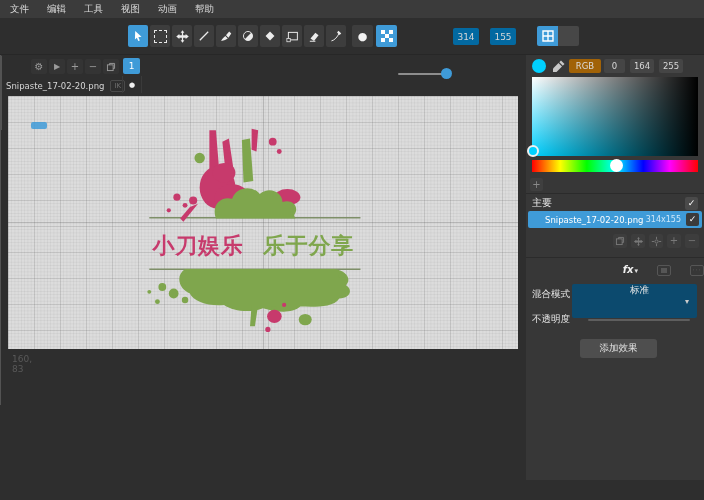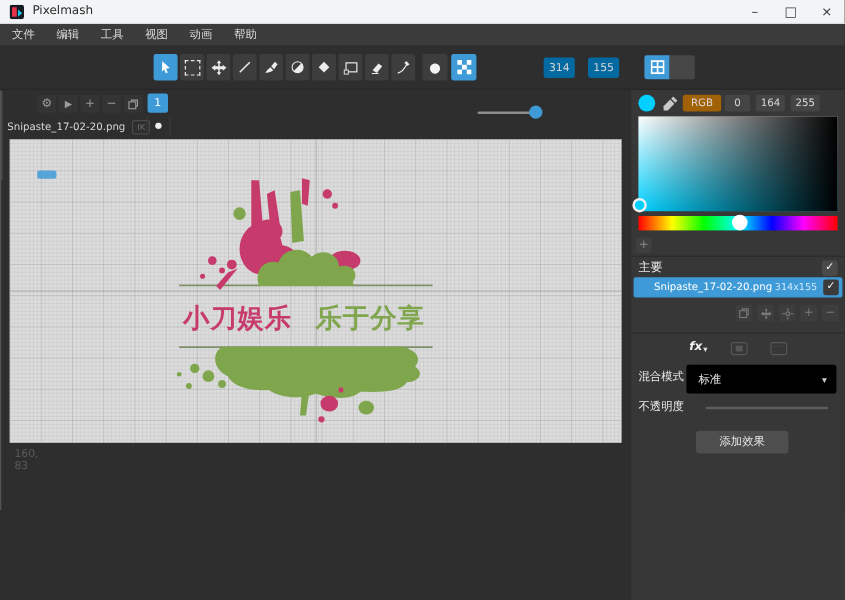--- a/index.html
+++ b/index.html
@@ -112,57 +112,44 @@
   .checkbox{width:13px;height:13px;background:#4a4a4a;border-radius:2px;color:#fff;font-size:9px;
             display:flex;align-items:center;justify-content:center;margin-left:auto;line-height:1;}
   .layer-row{position:absolute;left:2px;right:2px;top:156px;height:17px;background:var(--color-accent);
              border-radius:2px;display:flex;align-items:center;}
   .layer-name{margin-left:17px;font-size:8.5px;color:#ffffff;white-space:nowrap;}
   .layer-size{margin-left:auto;font-size:8px;color:#cfe8fa;}
   .layer-row .checkbox{margin-left:5px;margin-right:3px;background:#3b3b3b;}
   .layer-btns{position:absolute;right:5px;top:179px;display:flex;gap:4px;}
   .mini-btn{width:14px;height:14px;background:#3d3d3d;border-radius:2px;color:#787878;
             display:flex;align-items:center;justify-content:center;font-size:10px;line-height:1;}
-  .fx-tabs{position:absolute;left:0;right:0;top:208px;height:14px;display:flex;justify-content:center;
+  .fx-tabs{position:absolute;left:0;right:0;top:208px;height:14px;display:flex;justify-content:flex-end;
            gap:19px;align-items:center;}
   .fx-tab{display:flex;align-items:flex-end;color:#f2f2f2;}
   .fx-text{font-size:10px;font-weight:bold;font-style:italic;line-height:1;}
   .fx-caret{font-size:7px;margin-left:1px;color:#e0e0e0;}
   .tab-ico{width:14px;height:11px;border:1px solid #565656;border-radius:2px;box-sizing:border-box;
            display:flex;align-items:center;justify-content:center;}
   .tab-ico .inner-sq{width:6px;height:5px;background:#565656;}
   .tab-ico.dots{color:#666;font-size:6px;letter-spacing:1px;line-height:1;}
   .blend-label{position:absolute;left:6px;top:233px;font-size:9.5px;color:#e8e8e8;}
-  .dropdown{position:absolute;left:46px;right:7px;top:229px;height:24px;background:#000000;border-radius:2px;
-            display:flex;align-items:center;}
+  .dropdown{position:absolute;left:46px;right:7px;top:229px;height:34px;background:#0c4a6e;border-radius:2px;
+            display:flex;align-items:center;flex-direction:column;}
   .dropdown-value{margin-left:10px;font-size:9.5px;color:#e8e8e8;}
   .dropdown-caret{margin-left:auto;margin-right:8px;font-size:8px;color:#cccccc;}
   .opacity-label{position:absolute;left:6px;top:258px;font-size:9.5px;color:#e8e8e8;}
   .opacity-track{position:absolute;left:62px;top:264px;width:102px;height:2px;background:#5e5e5e;border-radius:1px;}
   .add-effect-btn{position:absolute;left:54px;top:284px;width:77px;height:19px;background:#4e4e4e;
                   border-radius:3px;color:#e5e5e5;font-size:9.5px;display:flex;align-items:center;justify-content:center;}
 </style>
 </head>
 <body>
 
 <div class="app">
 
-  <div class="titlebar">
-    <svg class="app-icon" viewBox="0 0 12 12">
-      <rect x="0" y="0" width="12" height="12" rx="2" fill="#141a21"></rect>
-      <polygon points="2,2 6,2 6,10 2,10" fill="#e8324a"></polygon>
-      <polygon points="7,4 10.5,7 7,10" fill="#19c6ea"></polygon>
-    </svg>
-    <span class="title-text">Pixelmash</span>
-    <div class="win-controls">
-      <span class="win-btn">–</span>
-      <span class="win-btn">□</span>
-      <span class="win-btn">×</span>
-    </div>
-  </div>
 
   <div class="menubar">
     <span class="menu-item">文件</span>
     <span class="menu-item">编辑</span>
     <span class="menu-item">工具</span>
     <span class="menu-item">视图</span>
     <span class="menu-item">动画</span>
     <span class="menu-item">帮助</span>
   </div>
 

